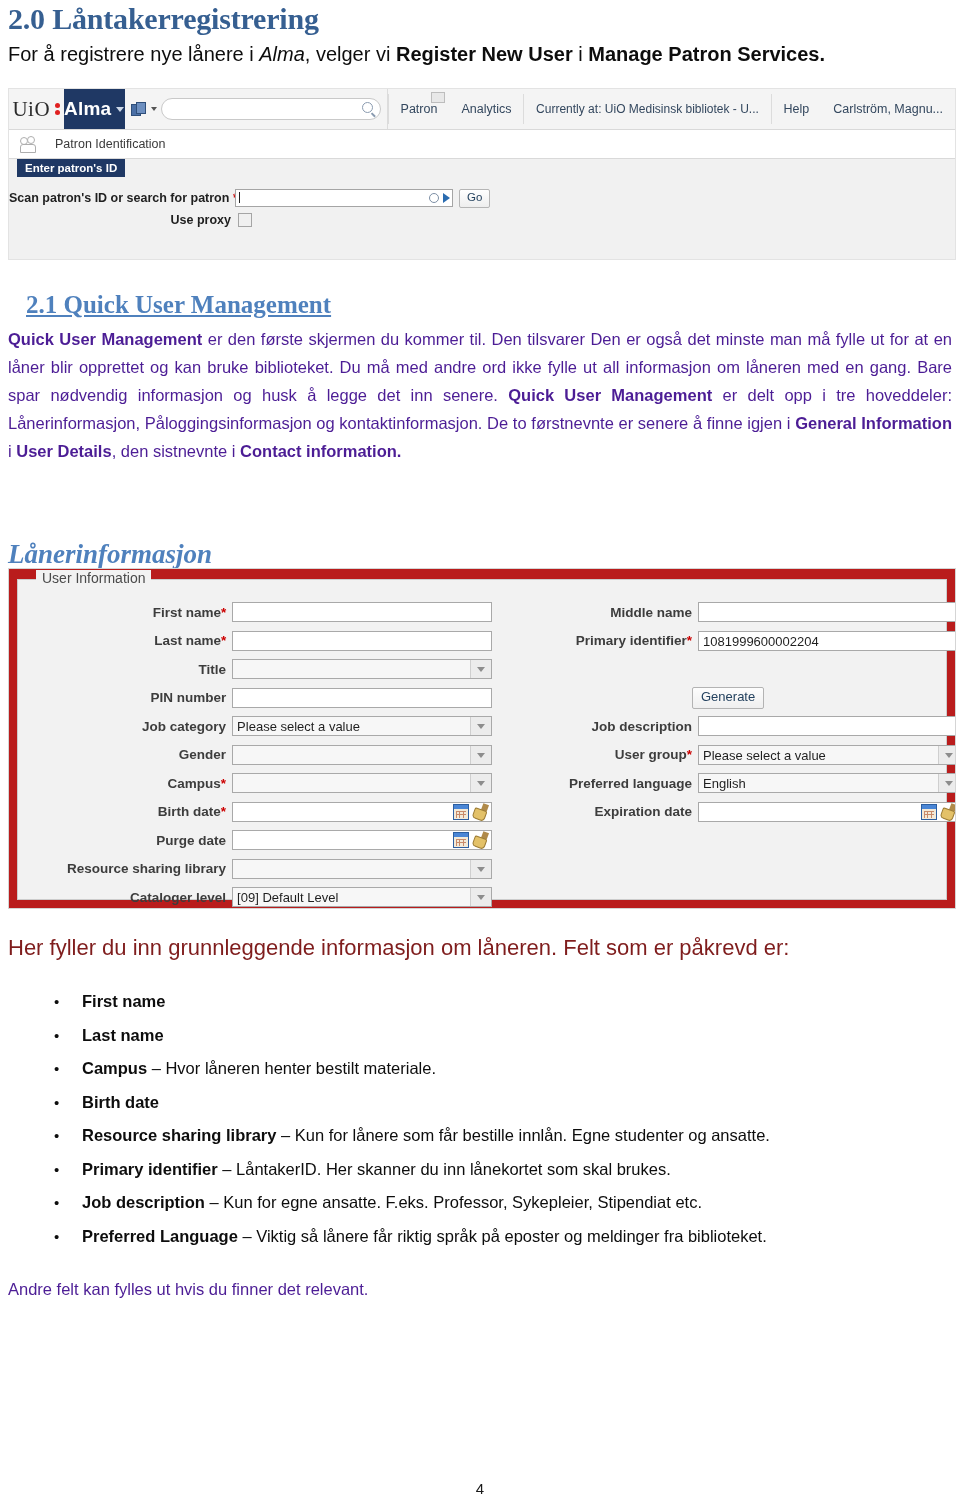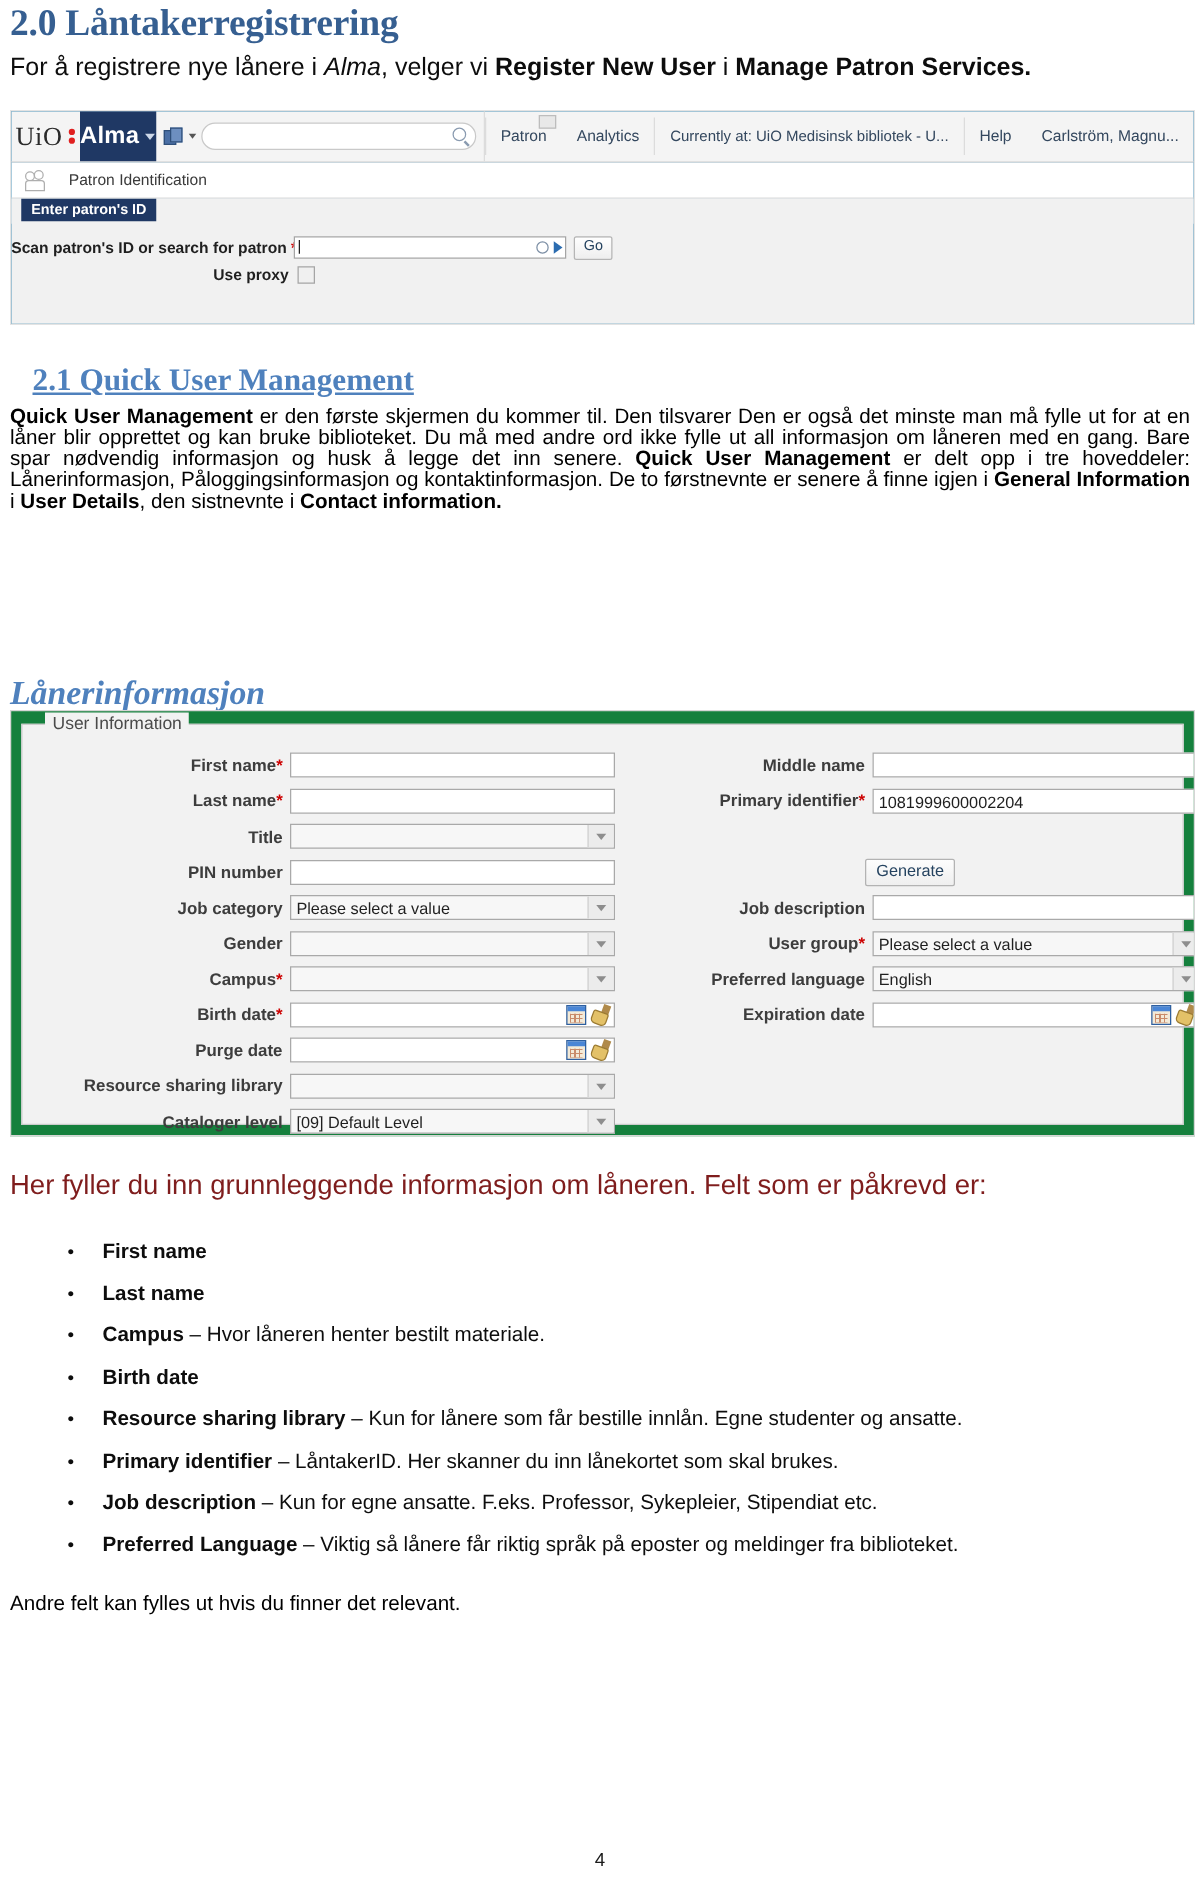--- a/index.html
+++ b/index.html
@@ -55,22 +55,22 @@
     color: #4f81bd;
     white-space: nowrap;
     text-decoration: underline;
   }
 
   .body-para {
     position: absolute;
     left: 8px;
     width: 944px;
     font-size: 16.5px;
-    line-height: 17px;
-    color: #000000;
+    line-height: 28px;
+    color: #4c1d95;
     text-align: justify;
   }
   .body-para b { font-weight: bold; }
   #para-1 { top: 325px; }
   #para-2 { top: 1275px; text-align: left; }
 
   .doc-h3 {
     position: absolute;
     left: 8px;
     top: 539px;
@@ -125,21 +125,21 @@
     top: 1480px;
     width: 960px;
     text-align: center;
     font-size: 15px;
     color: #1a1a1a;
   }
 
   
   .shot {
     position: absolute;
-    background: #0369a1;
+    background: #8b5cf6;
     box-sizing: border-box;
   }
   #shot-patron {
     left: 8px;
     top: 88px;
     width: 948px;
     height: 172px;
     border: 1px solid #e3e3e3;
     overflow: hidden;
   }
@@ -379,21 +379,21 @@
     background: #f0f0f0;
     margin-left: 3px;
   }
 
   
   #shot-userinfo {
     left: 8px;
     top: 568px;
     width: 948px;
     height: 341px;
-    background: #15803d;
+    background: #b91c1c;
     border: 1px solid #d5d5d5;
     overflow: hidden;
   }
   .ui-fieldset {
     position: absolute;
     left: 8px; top: 10px;
     right: 8px; bottom: 8px;
     border: 1px solid #cccccc;
     background: #f2f2f2;
   }

